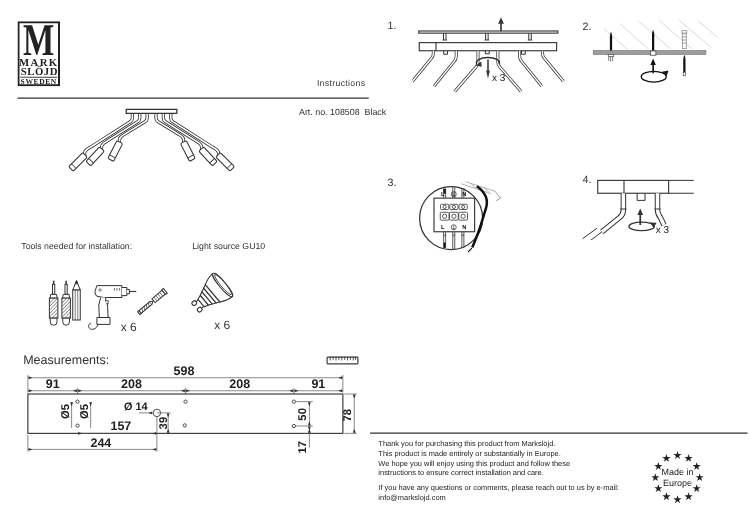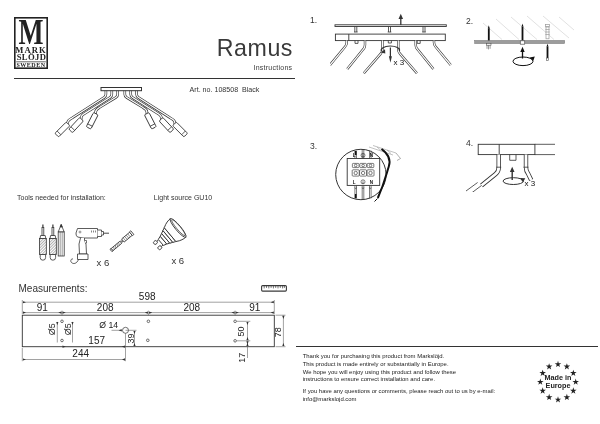--- a/index.html
+++ b/index.html
@@ -18,24 +18,23 @@
       <g transform="translate(17,27.3) scale(1.06,1.45)">
           <text x="0" y="0" text-anchor="middle" font-family="Liberation Serif, serif" font-weight="bold" font-size="25" fill="#222">M</text>
         </g>
       <text x="17" y="35.8" text-anchor="middle" font-family="Liberation Serif, serif" font-weight="bold" font-size="8.6" fill="#222" letter-spacing="1.1">MARK</text>
       <text x="17.5" y="43.4" text-anchor="middle" font-family="Liberation Serif, serif" font-weight="bold" font-size="8.6" fill="#222" letter-spacing="0.4">SLÖJD</text>
       <line x1="2.2" y1="44.8" x2="31.8" y2="44.8" stroke="#222" stroke-width="0.7"></line>
       <text x="17" y="50.3" text-anchor="middle" font-family="Liberation Serif, serif" font-weight="bold" font-size="6" fill="#222" letter-spacing="0.5">SWEDEN</text>
     </svg>
   </div>
 
-  <div class="abs" style="left:216.8px;top:38.7px;font-size:23.2px;line-height:19px;letter-spacing:0.55px;color:#3a3a3a;">Ramus</div>
   <div class="abs" style="left:180px;top:63.8px;width:112.3px;font-size:7px;line-height:7px;color:#3a3a3a;text-align:right;letter-spacing:0.25px;">Instructions</div>
   <div class="abs" style="left:14px;top:77.6px;width:281px;height:0;border-top:1.3px solid #333;"></div>
-  <div class="abs" style="left:168px;top:87.1px;width:113px;font-size:7.1px;line-height:7px;color:#333;text-align:center;">Art. no. 108508&nbsp; Black</div>
+  <div class="abs" style="left:196px;top:87.1px;width:113px;font-size:7.1px;line-height:7px;color:#333;text-align:right;">Art. no. 108508&nbsp; Black</div>
 
   <div class="abs" id="lamp" style="left:50px;top:85px;">
     <svg width="180" height="100" viewBox="0 0 180 100">
       <g stroke="#333" fill="none">
         <g id="halfL">
 
           <g>
             <path d="M 55.9 4.5 L 55.9 9.3 Q 55.9 11.2 54.3 12.3 L 22.3 32.8 Q 17.7 35.2 17.7 37.4 L 17.7 39.5" stroke-width="2.6"></path>
             <path d="M 61.8 4.5 L 61.8 9.3 Q 61.8 11.2 60.2 12.3 L 35.3 28.1 Q 31.2 30.4 31.2 32.6 L 31.2 34.8" stroke-width="2.6"></path>
             <path d="M 67.7 4.5 L 67.7 9.3 Q 67.7 11.2 66.1 12.3 L 49.5 22.5 Q 45.6 24.7 45.6 26.9 L 45.6 29.2" stroke-width="2.6"></path>
@@ -345,21 +344,21 @@
         <line x1="10.1" y1="0.6" x2="10.1" y2="2.9"></line>
         <line x1="12.4" y1="0.6" x2="12.4" y2="3.4"></line>
         <line x1="14.7" y1="0.6" x2="14.7" y2="2.9"></line>
         <line x1="17" y1="0.6" x2="17" y2="3.4"></line>
         <line x1="19.3" y1="0.6" x2="19.3" y2="2.9"></line>
         <line x1="21.6" y1="0.6" x2="21.6" y2="3.4"></line>
         <line x1="23.4" y1="0.6" x2="23.4" y2="2.9"></line>
       </g>
     </svg>
   </div>
-  <div class="abs" id="meas" style="left:18px;top:292px;">
+  <div class="abs" id="meas" style="left:18px;top:292px;font-weight:bold;">
     <svg width="282" height="76" viewBox="0 0 282 76" font-family="Liberation Sans, sans-serif">
       <defs>
         <marker id="ae" viewBox="0 0 6 6" refX="5.4" refY="3" markerWidth="6.6" markerHeight="6.6" orient="auto">
           <path d="M 0.2 3 L 5.6 1.1 L 5.6 4.9 Z" fill="#333"></path>
         </marker>
         <marker id="as" viewBox="0 0 6 6" refX="5.4" refY="3" markerWidth="6.6" markerHeight="6.6" orient="auto-start-reverse">
           <path d="M 0.2 3 L 5.6 1.1 L 5.6 4.9 Z" fill="#333"></path>
         </marker>
       </defs>
       <g stroke="#555" stroke-width="0.55" fill="none">
@@ -440,21 +439,21 @@
   <div class="abs" style="left:302.7px;top:353.4px;width:230px;font-size:5.95px;line-height:7.65px;color:#222;">
     Thank you for purchasing this product from Markslöjd.<br>
     This product is made entirely or substantially in Europe.<br>
     We hope you will enjoy using this product and follow these<br>
     instructions to ensure correct installation and care.
   </div>
   <div class="abs" style="left:302.7px;top:388.1px;width:260px;font-size:5.95px;line-height:7.65px;color:#222;">
     If you have any questions or comments, please reach out to us by e-mail:<br>
     info@markslojd.com
   </div>
-  <div class="abs" id="eustars" style="left:536px;top:360.4px;font-weight:bold;">
+  <div class="abs" id="eustars" style="left:520px;top:360.4px;">
     <svg width="44" height="44" viewBox="0 0 42 42">
       <polygon points="21.0,0.8 21.7,3.1 24.1,3.1 22.2,4.5 22.9,6.8 21.0,5.4 19.1,6.8 19.8,4.5 17.9,3.1 20.3,3.1" fill="#222"></polygon>
       <polygon points="29.5,3.1 30.2,5.3 32.6,5.3 30.7,6.8 31.4,9.0 29.5,7.6 27.5,9.0 28.2,6.8 26.3,5.3 28.7,5.3" fill="#222"></polygon>
       <polygon points="35.6,9.3 36.4,11.5 38.8,11.5 36.8,12.9 37.6,15.2 35.6,13.8 33.7,15.2 34.4,12.9 32.5,11.5 34.9,11.5" fill="#222"></polygon>
       <polygon points="37.9,17.7 38.6,20.0 41.0,20.0 39.1,21.4 39.8,23.7 37.9,22.3 36.0,23.7 36.7,21.4 34.8,20.0 37.2,20.0" fill="#222"></polygon>
       <polygon points="35.6,26.1 36.4,28.4 38.8,28.4 36.8,29.8 37.6,32.1 35.6,30.7 33.7,32.1 34.4,29.8 32.5,28.4 34.9,28.4" fill="#222"></polygon>
       <polygon points="29.5,32.3 30.2,34.6 32.6,34.6 30.7,36.0 31.4,38.3 29.5,36.9 27.5,38.3 28.2,36.0 26.3,34.6 28.7,34.6" fill="#222"></polygon>
       <polygon points="21.0,34.6 21.7,36.9 24.1,36.9 22.2,38.3 22.9,40.6 21.0,39.2 19.1,40.6 19.8,38.3 17.9,36.9 20.3,36.9" fill="#222"></polygon>
       <polygon points="12.6,32.3 13.3,34.6 15.7,34.6 13.8,36.0 14.5,38.3 12.6,36.9 10.6,38.3 11.3,36.0 9.4,34.6 11.8,34.6" fill="#222"></polygon>
       <polygon points="6.4,26.1 7.1,28.4 9.5,28.4 7.6,29.8 8.3,32.1 6.4,30.7 4.4,32.1 5.2,29.8 3.2,28.4 5.6,28.4" fill="#222"></polygon>

